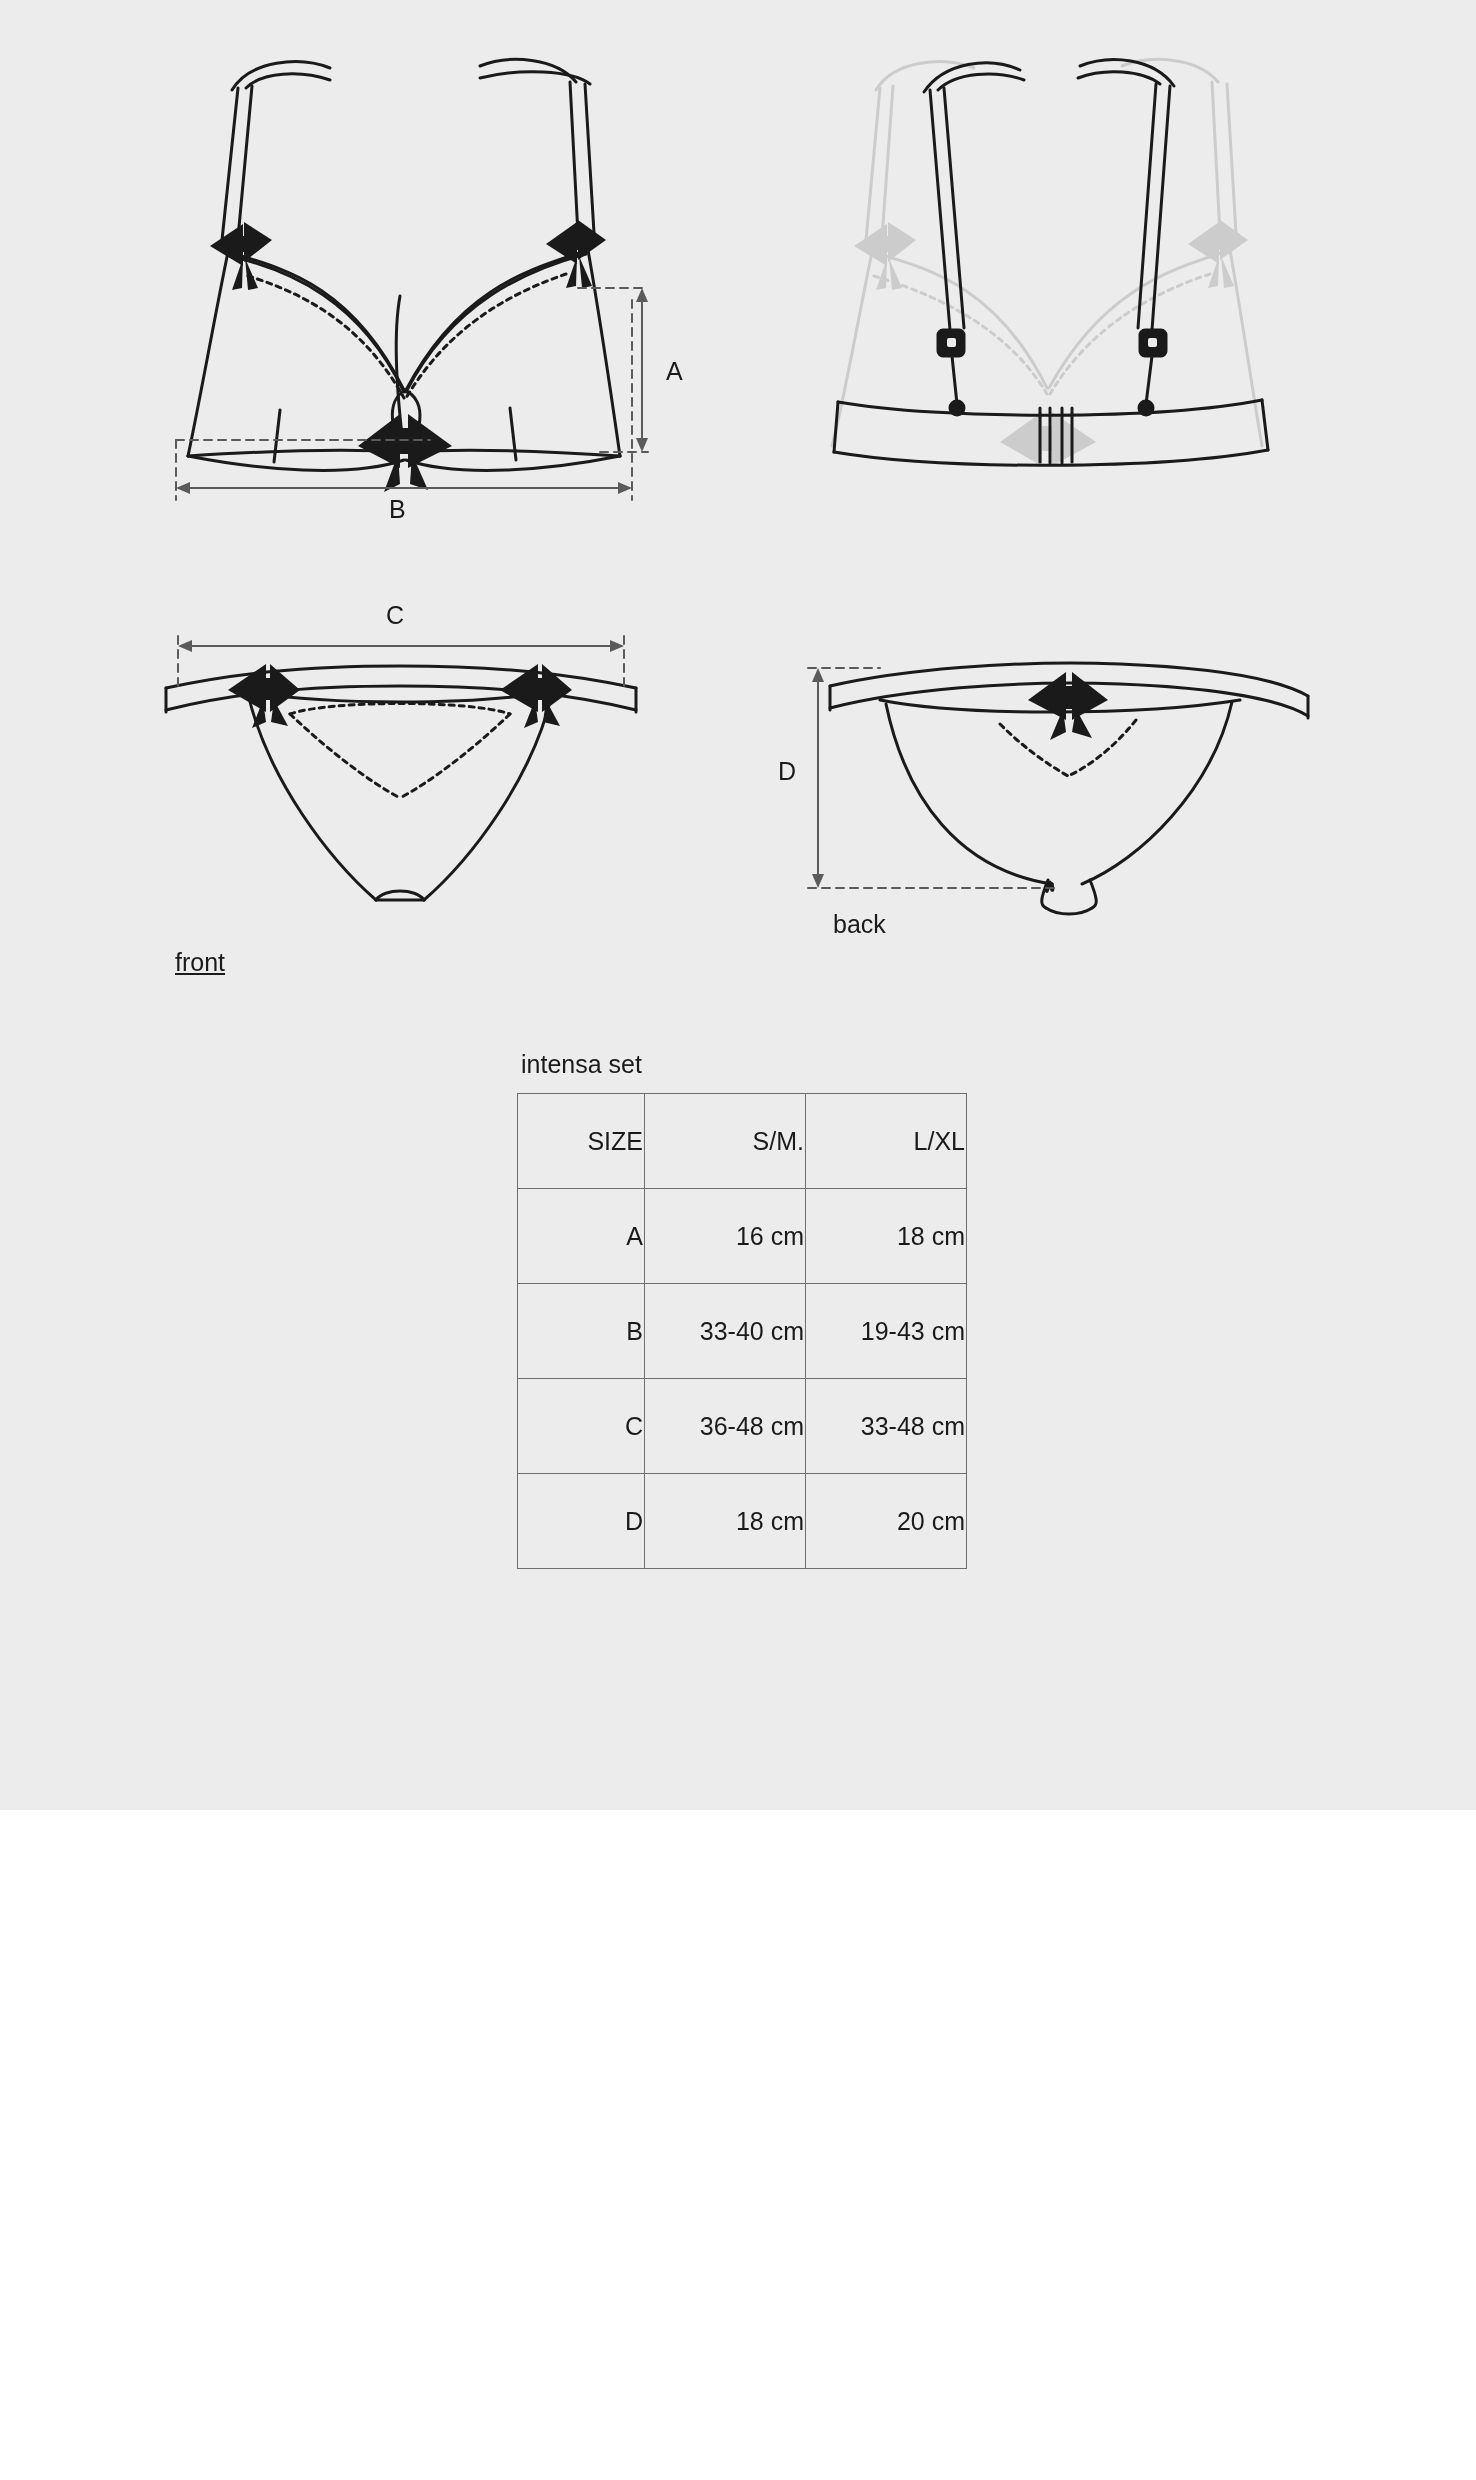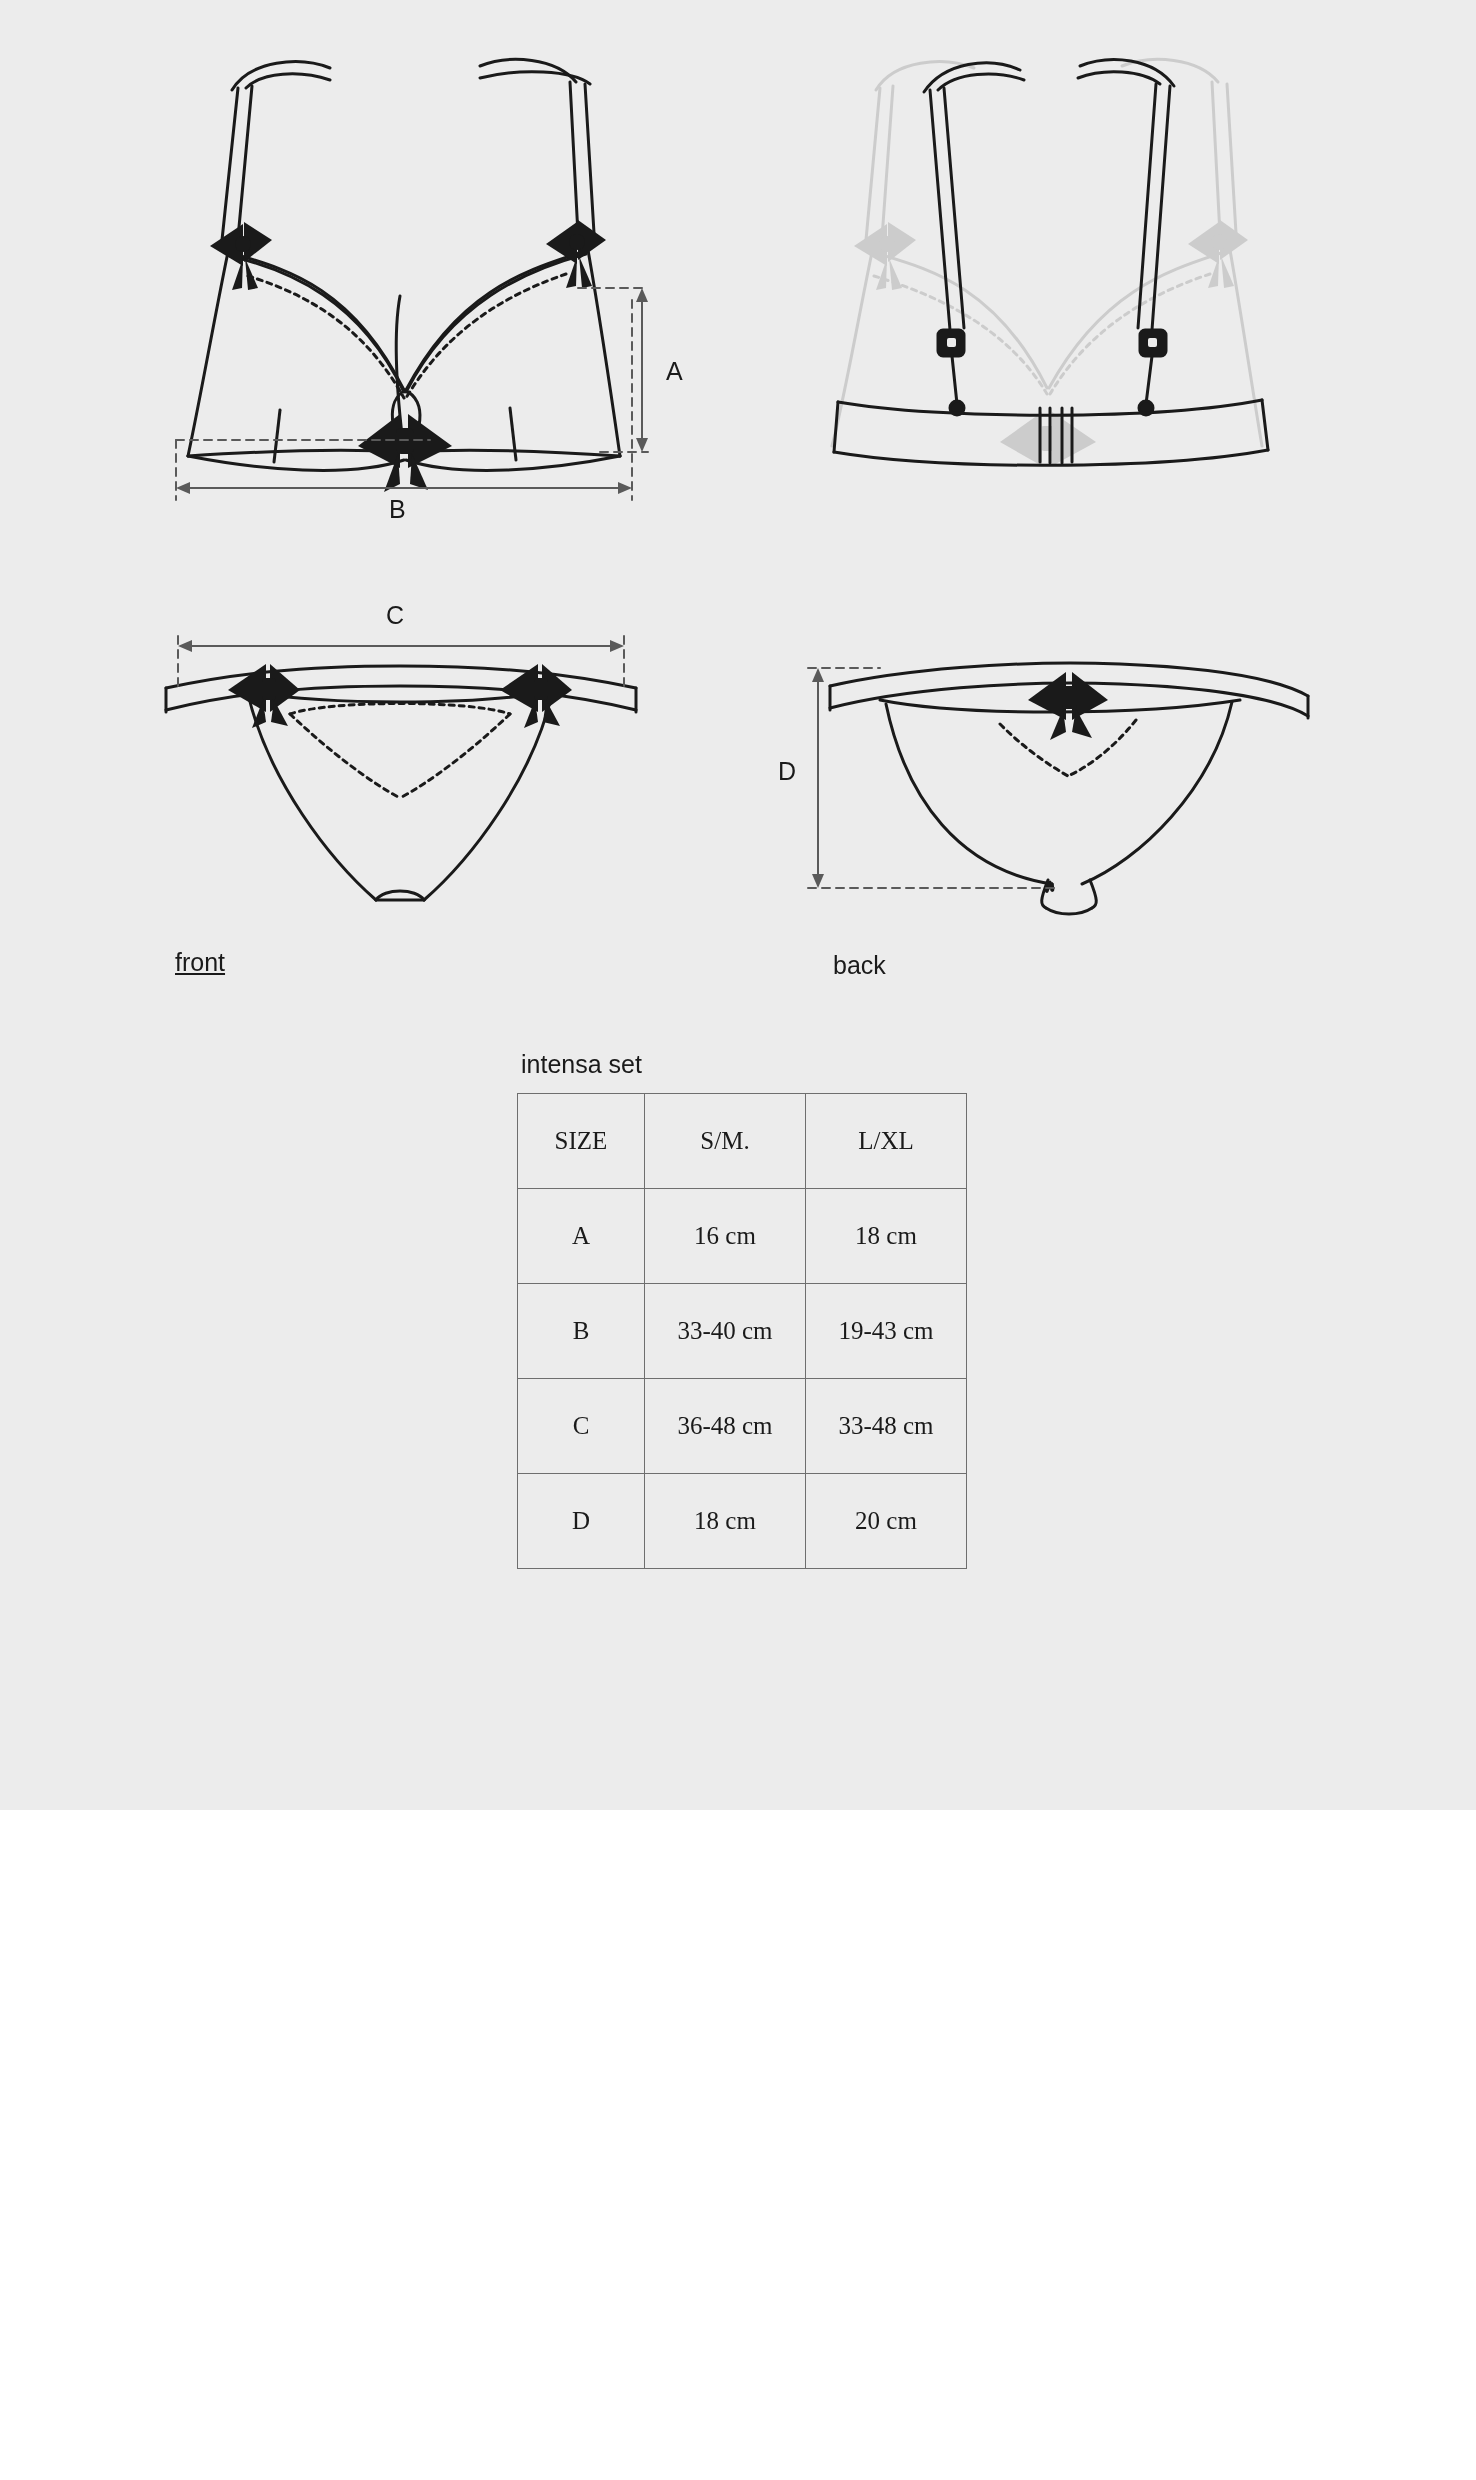--- a/index.html
+++ b/index.html
@@ -32,21 +32,21 @@
     position: absolute;
     font-family: "Liberation Sans", sans-serif;
     font-size: 25px;
     color: #1a1a1a;
     white-space: nowrap;
   }
   .lbl-dim {
     font-size: 25px;
   }
   #label-front { left: 175px; top: 948px; text-decoration: underline; }
-  #label-back  { left: 833px; top: 951px; text-align: right; }
+  #label-back  { left: 833px; top: 910px; text-align: right; }
   #label-A { left: 666px; top: 357px; }
   #label-B { left: 389px; top: 495px; }
   #label-C { left: 386px; top: 601px; }
   #label-D { left: 778px; top: 757px; }
 
   #table-block {
     position: absolute;
     left: 517px;
     top: 1050px;
     width: 560px;
@@ -57,26 +57,26 @@
     margin: 0 0 14px 4px;
   }
   table.size-table {
     border-collapse: collapse;
     border: 1px solid #6e6e6e;
   }
   table.size-table td, table.size-table th {
     border: 1px solid #6e6e6e;
     width: 158px;
     height: 92px;
-    text-align: center;
+    text-align: right;
     vertical-align: middle;
     font-weight: normal;
     font-size: 25px;
     color: #1a1a1a;
-    font-family: Liberation Serif, serif;
+    font-family: Liberation Sans, sans-serif;
     background: transparent;
   }
   table.size-table td.col-label { width: 124px; }
   table.size-table th.col-label { width: 124px; }
   #fabric-note {
     display: flex;
     align-items: center;
     margin-top: 19px;
     margin-left: 4px;
   }

